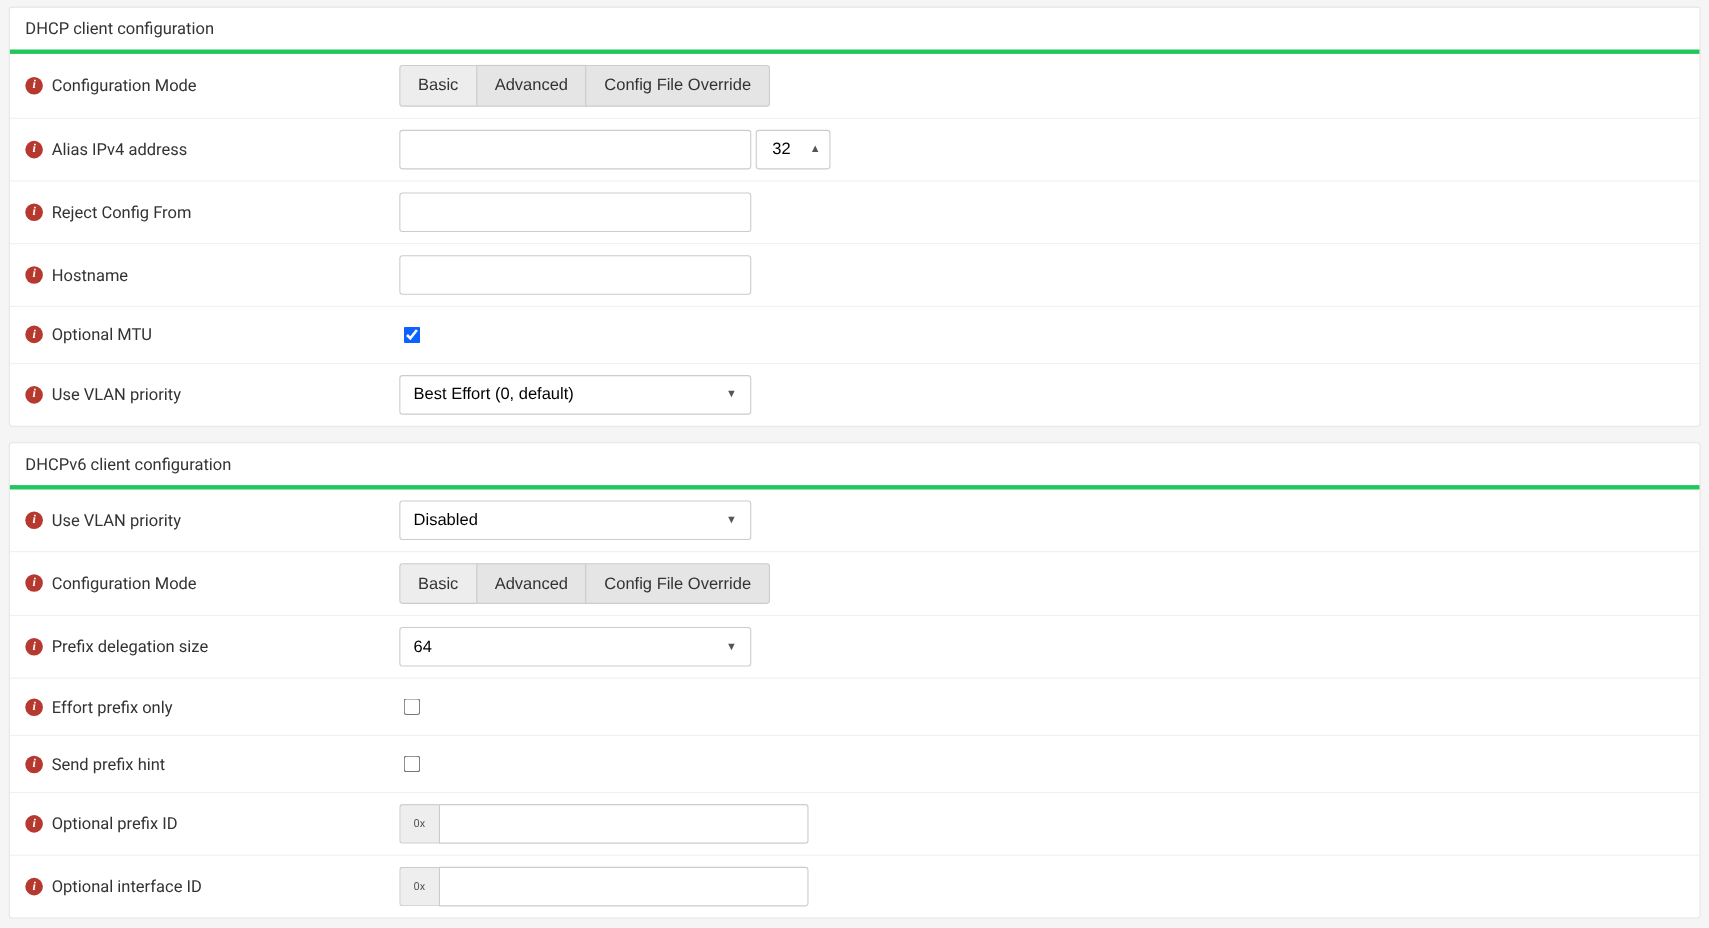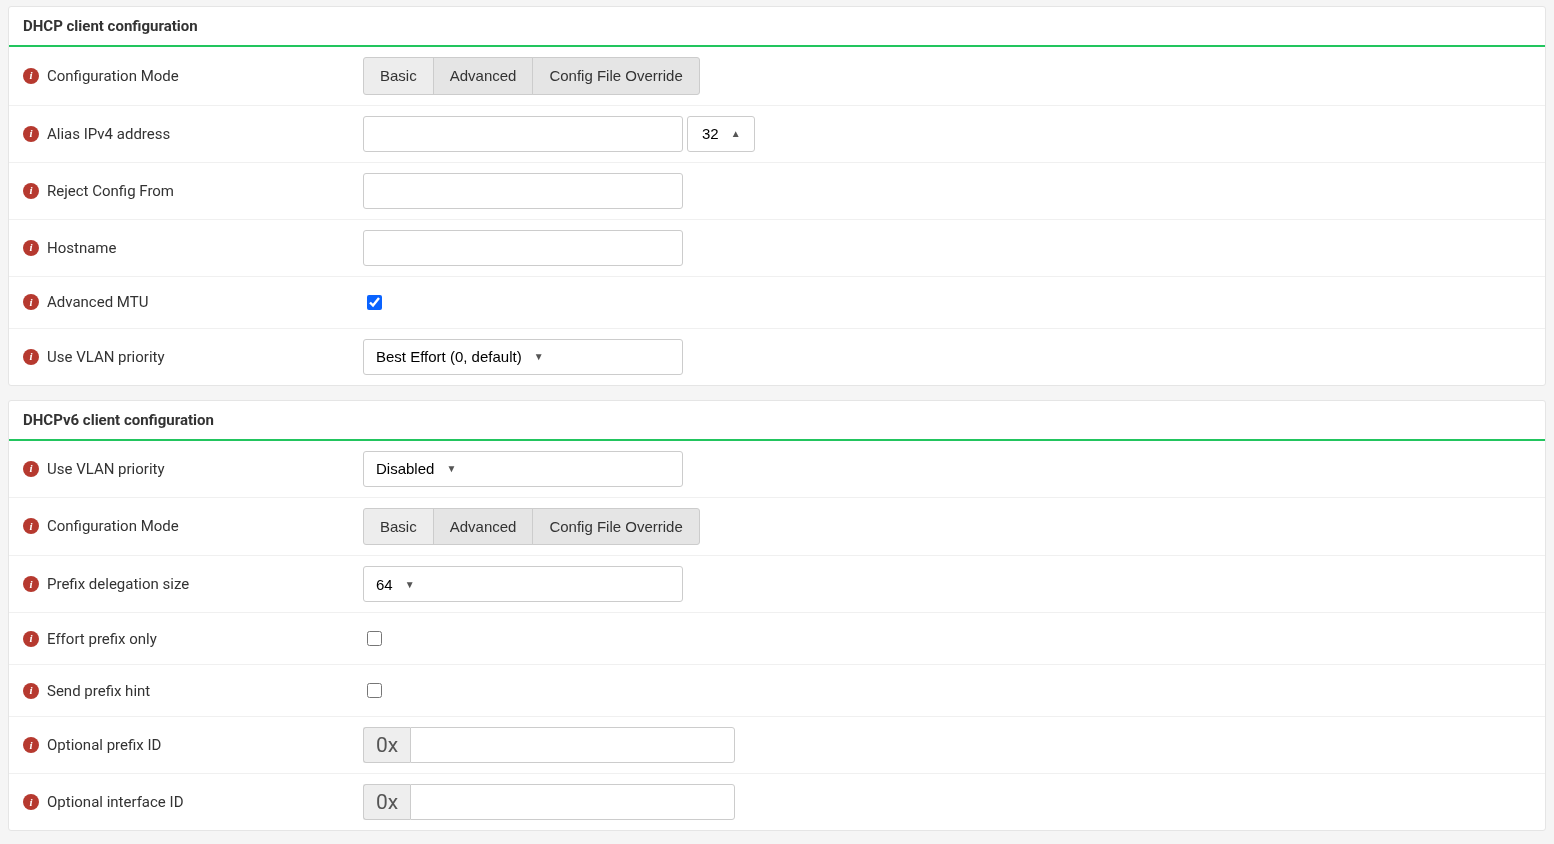--- a/index.html
+++ b/index.html
@@ -12,23 +12,23 @@
     background: #f5f5f5;
   }
   .panel {
     background: #fff;
     border: 1px solid #e5e5e5;
     border-radius: 3px;
     margin: 6px 8px 14px 8px;
   }
   .panel-header {
     padding: 10px 14px;
-    font-weight: 700;
-    color: #333;
-    border-bottom: 2px solid #22c55e;
+    font-weight: 400;
+    color: #333;
+    border-bottom: 4px solid #22c55e;
     font-size: 15px;
   }
   .form-row {
     display: flex;
     align-items: center;
     padding: 10px 14px;
     border-top: 1px solid #f0f0f0;
     min-height: 52px;
   }
   .panel-header + .form-row { border-top: none; }
@@ -84,41 +84,41 @@
   }
   .w370 { width: 320px; }
   .select-btn {
     height: 36px;
     border: 1px solid #ccc;
     border-radius: 3px;
     background: #fff;
     padding: 6px 12px;
     display: inline-flex;
     align-items: center;
-    justify-content: flex-start;
+    justify-content: space-between;
     cursor: pointer;
     font-size: 15px;
   }
   .select-btn .caret { margin-left: 12px; font-size: 10px; color: #555; }
   .checkbox {
     width: 15px;
     height: 15px;
     accent-color: #0a63ff;
   }
   .input-group { display: inline-flex; width: 372px; }
   .input-addon {
     display: inline-flex;
     align-items: center;
     padding: 0 12px;
     background: #eeeeee;
     border: 1px solid #ccc;
     border-right: none;
     border-radius: 3px 0 0 3px;
     color: #555;
-    font-size: 21px;
+    font-size: 10px;
     text-align: right;
   }
   .input-group .text-input {
     flex: 1;
     border-radius: 0 3px 3px 0;
   }
   .cidr-combo { display: inline-flex; gap: 4px; }
   .cidr-combo .select-btn { width: 68px; padding: 6px 8px 6px 14px; }
 </style>
 </head>
@@ -173,21 +173,21 @@
       <span>Hostname</span>
     </div>
     <div class="ctrl-col">
       <input class="text-input w370" type="text" value="" style="">
     </div>
   </div>
 
   <div class="form-row">
     <div class="label-col">
       <span class="info-icon">i</span>
-      <span>Advanced MTU</span>
+      <span>Optional MTU</span>
     </div>
     <div class="ctrl-col">
       <input type="checkbox" class="checkbox" checked="" style="">
     </div>
   </div>
 
   <div class="form-row">
     <div class="label-col">
       <span class="info-icon">i</span>
       <span>Use VLAN priority</span>

